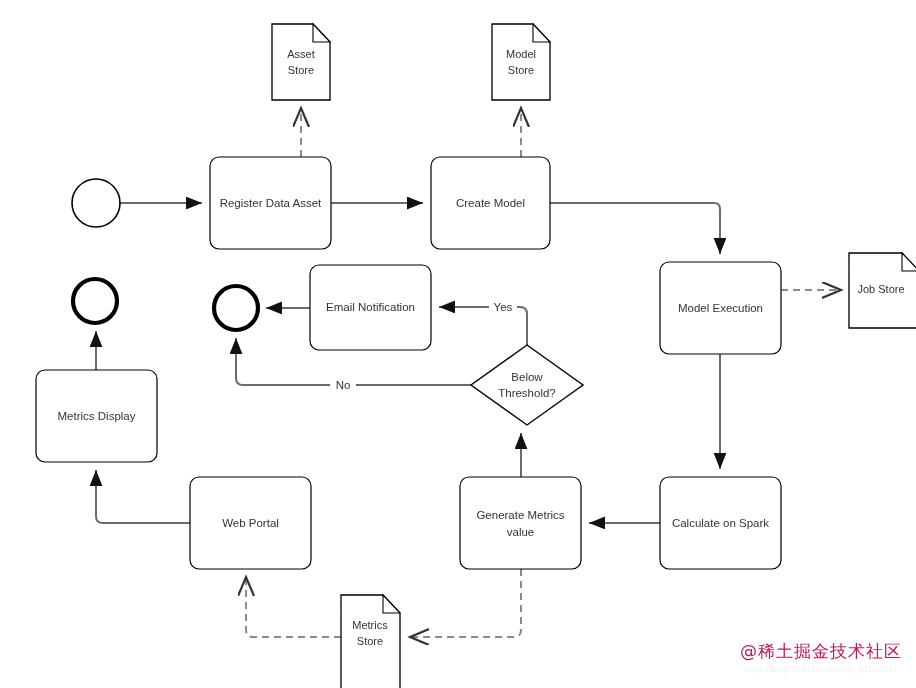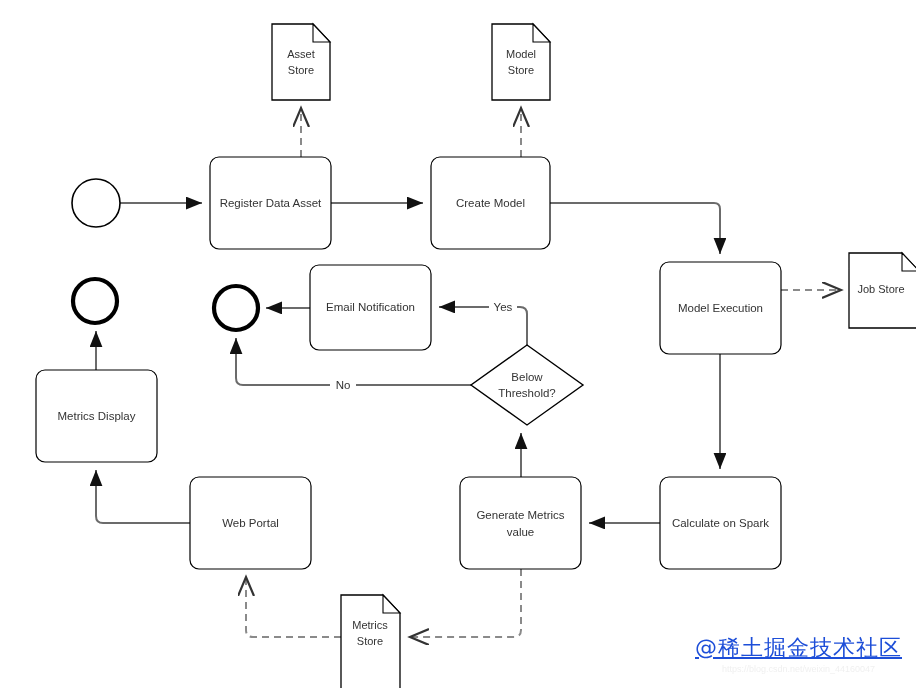--- a/index.html
+++ b/index.html
@@ -89,25 +89,24 @@
   #watermark {
     position: absolute;
     right: 14px;
     bottom: 14px;
     text-align: center;
     pointer-events: none;
     user-select: none;
   }
   #watermark .wm-main {
     font-family: "DejaVu Sans", sans-serif;
-    font-size: 22px;
-    color: #1d4ed8;
+    font-size: 17px;
+    color: #be185d;
     letter-spacing: 1px;
     white-space: nowrap;
-    text-decoration: underline;
   }
   #watermark .wm-sub {
     font-family: "Liberation Sans", sans-serif;
     font-size: 9px;
     color: #f0f0f0;
     margin-top: 1px;
     white-space: nowrap;
   }
 </style>
 </head>

